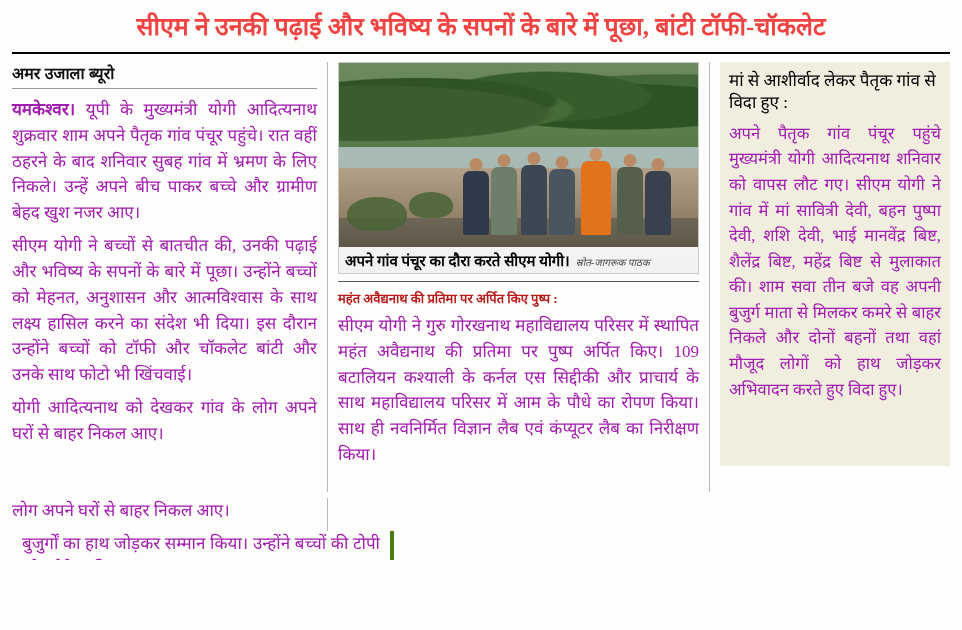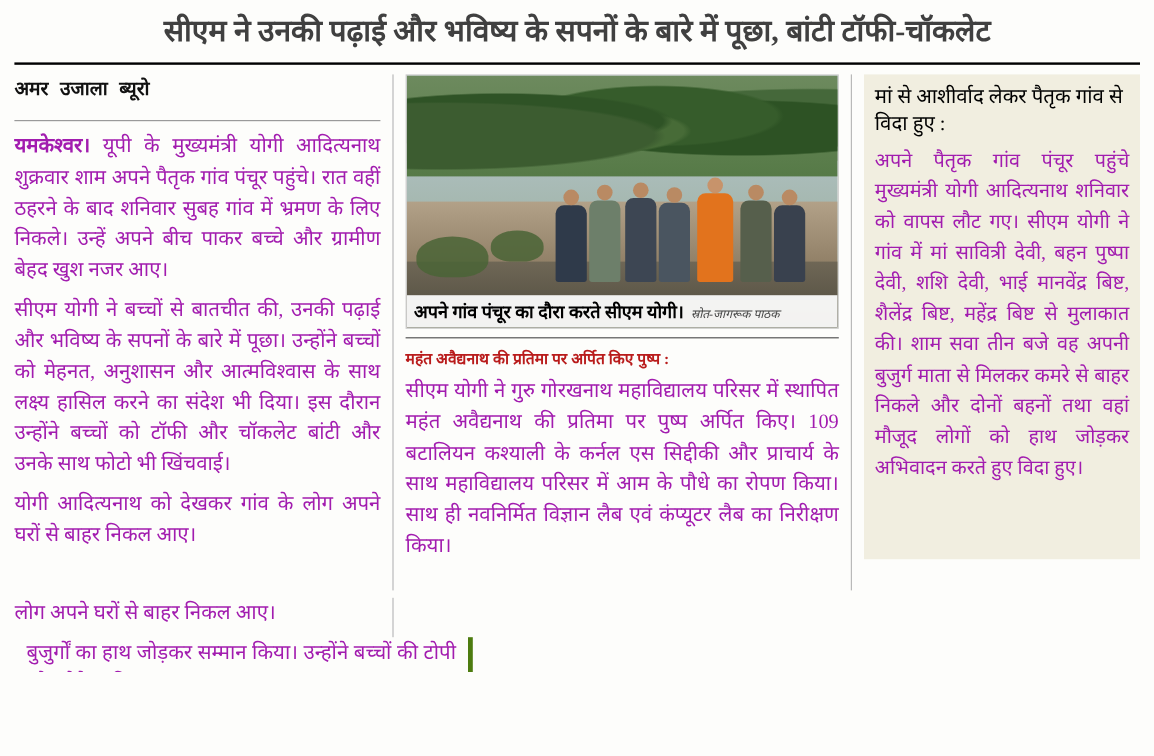--- a/index.html
+++ b/index.html
@@ -32,21 +32,21 @@
     color: #000;
     margin-top: 14px;
     white-space: nowrap;
   }
   .subheadline {
     font-family: "Liberation Serif", serif;
     font-weight: bold;
     font-size: 25px;
     line-height: 1.2;
     text-align: center;
-    color: #404040;
+    color: #ef4444;
     margin-top: 12px;
     white-space: nowrap;
   }
   .rule {
     height: 2px;
     background: #000;
     margin-top: 10px;
   }
   .rule.thin {
     height: 1px;
@@ -72,25 +72,25 @@
     box-sizing: border-box;
     border-right: 1px solid #b9b9b9;
   }
   .col-right {
     width: 240px;
     padding-left: 10px;
     box-sizing: border-box;
   }
 
   .byline {
-    font-family: Liberation Mono, monospace;
+    font-family: Liberation Sans, sans-serif;
     font-weight: bold;
     font-size: 16px;
     color: #111;
-    margin-bottom: 16px;
+    margin-bottom: 4px;
   }
   .byline-rule {
     height: 1px;
     background: #9a9a9a;
     margin-bottom: 8px;
   }
 
   p.body {
     font-family: "Liberation Serif", serif;
     font-size: 17px;

